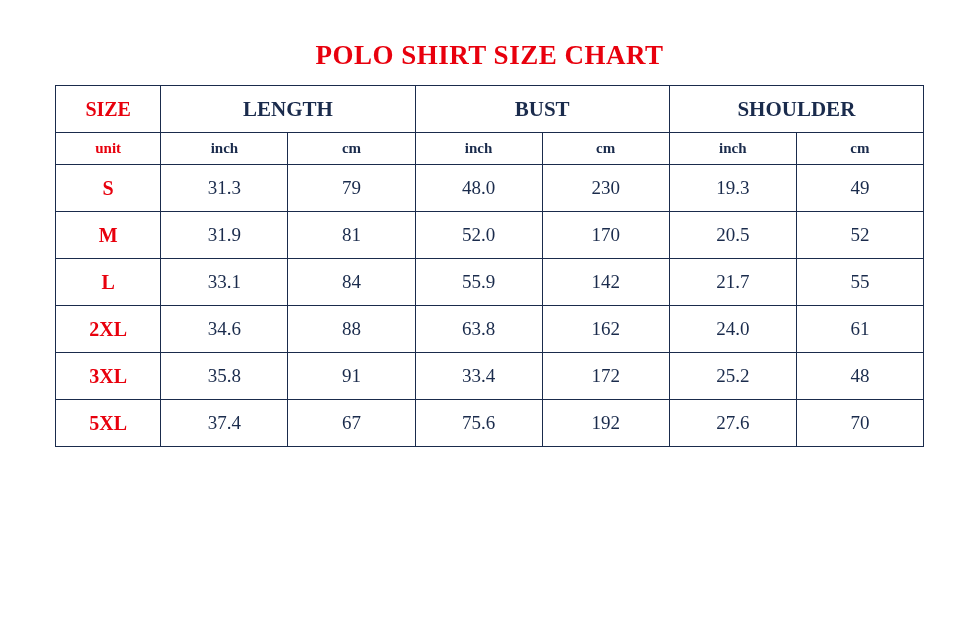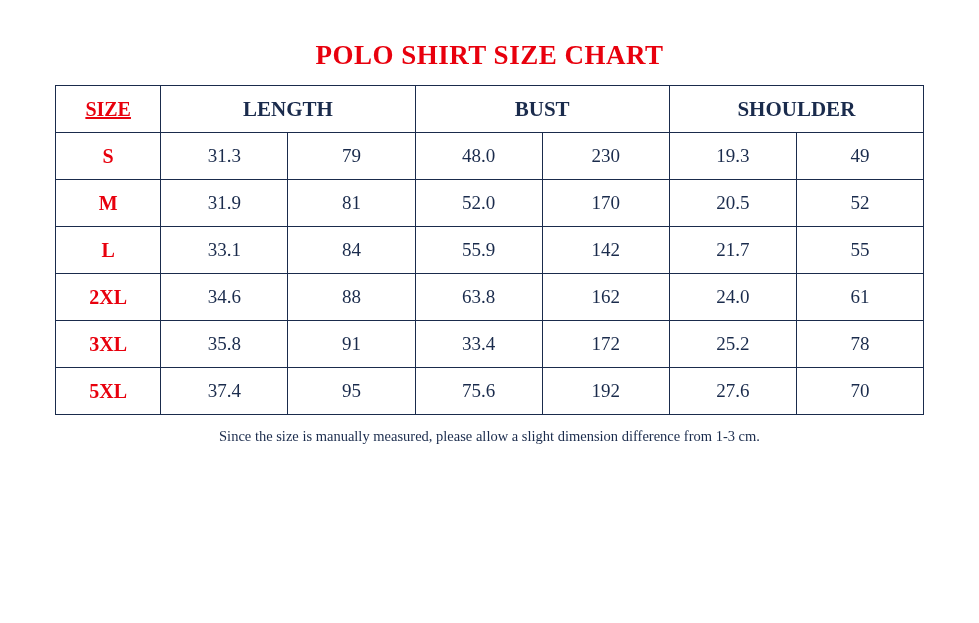--- a/index.html
+++ b/index.html
@@ -52,21 +52,20 @@
   
   .hdr-main th {
     height: 44px;
     font-size: 21px;
     font-weight: bold;
     color: #1a2b4c;
   }
   .hdr-main th.size-label {
     color: #e8000d;
     font-size: 20px;
-    text-decoration: underline;
   }
   
   .hdr-units td {
     height: 29px;
     font-size: 15px;
     font-weight: bold;
     color: #1a2b4c;
   }
   .hdr-units td.unit-label {
     color: #e8000d;
@@ -111,20 +110,29 @@
         <col class="c-num">
           <col class="c-num">
       </colgroup>
       <thead>
         <tr class="hdr-main">
           <th class="size-label">SIZE</th>
           <th colspan="2">LENGTH</th>
           <th colspan="2">BUST</th>
           <th colspan="2">SHOULDER</th>
         </tr>
+        <tr class="hdr-units">
+          <td class="unit-label">unit</td>
+          <td>inch</td>
+          <td>cm</td>
+          <td>inch</td>
+          <td>cm</td>
+          <td>inch</td>
+          <td>cm</td>
+        </tr>
       </thead>
       <tbody>
         <tr class="data-row">
           <td class="size-cell">S</td>
           <td>31.3</td>
           <td>79</td>
           <td>48.0</td>
           <td>230</td>
           <td>19.3</td>
           <td>49</td>
@@ -156,30 +164,29 @@
           <td>24.0</td>
           <td>61</td>
         </tr>
         <tr class="data-row">
           <td class="size-cell">3XL</td>
           <td>35.8</td>
           <td>91</td>
           <td>33.4</td>
           <td>172</td>
           <td>25.2</td>
-          <td>78</td>
+          <td>48</td>
         </tr>
         <tr class="data-row">
           <td class="size-cell">5XL</td>
           <td>37.4</td>
-          <td>95</td>
+          <td>67</td>
           <td>75.6</td>
           <td>192</td>
           <td>27.6</td>
           <td>70</td>
         </tr>
       </tbody>
     </table>
   </div>
 
-  <div class="note">Since the size is manually measured, please allow a slight dimension difference from 1-3 cm.</div>
 
 </div>
 
 </body></html>

